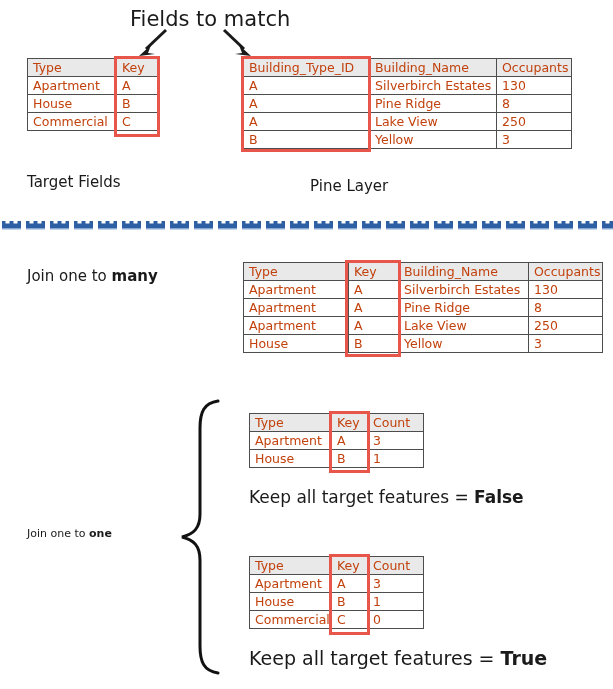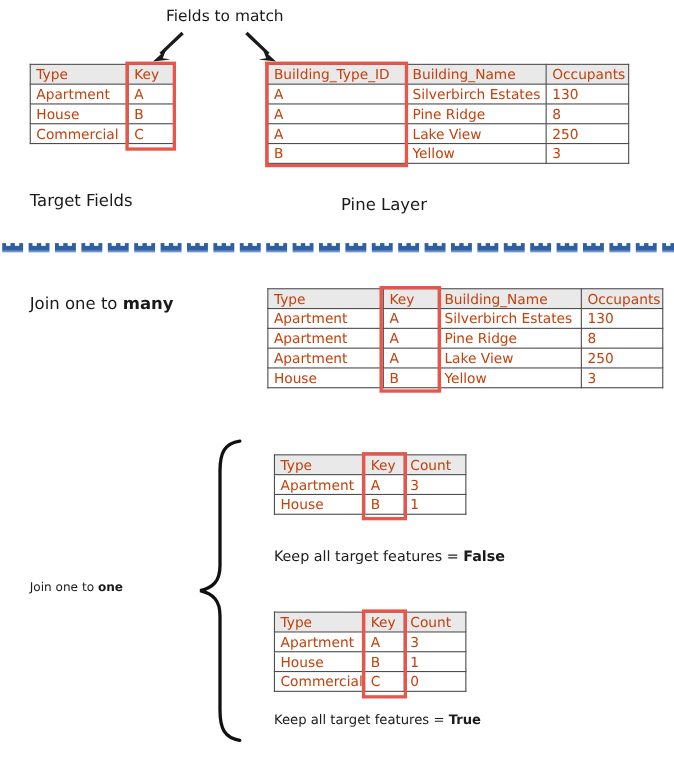--- a/index.html
+++ b/index.html
@@ -67,21 +67,21 @@
 
   
   .arrow svg { display: block; overflow: visible; }
 
   
   .brace svg { display: block; overflow: visible; }
 </style>
 </head>
 <body>
 
-<div class="abs label" style="left:151px; top:8px; font-size:14px;">Fields to match</div>
+<div class="abs label" style="left:130px; top:8px; font-size:21px;">Fields to match</div>
 
 <div class="abs arrow" style="left:136px; top:28px;">
   <svg width="36" height="30" viewBox="0 0 36 30">
     <line x1="30" y1="2" x2="10" y2="21" stroke="#1a1a1a" stroke-width="3"></line>
     <polygon points="3,28 15,17 12,25 19,26" fill="#1a1a1a"></polygon>
   </svg>
 </div>
 
 <div class="abs arrow" style="left:218px; top:28px;">
   <svg width="36" height="30" viewBox="0 0 36 30">
@@ -293,21 +293,21 @@
         <tr>
           <td>House</td>
           <td>B</td>
           <td>1</td>
         </tr>
       </tbody>
   </table>
 </div>
 <div class="abs redbox" style="left:329px; top:411px; width:41px; height:62px;"></div>
 
-<div class="abs label" style="left:249px; top:500px; font-size:13px;text-align:right;">
+<div class="abs label" style="left:249px; top:488px; font-size:17px;text-align:right;">
   <span>Keep all target features = </span><span class="bold">False</span>
 </div>
 
 <div class="abs" style="left:249px; top:556px;">
   <table class="grid" style="width:174px;">
     <colgroup>
         <col style="width:82px">
         <col style="width:36px">
         <col style="width:56px">
       </colgroup>
@@ -332,15 +332,15 @@
         <tr>
           <td>Commercial</td>
           <td>C</td>
           <td>0</td>
         </tr>
       </tbody>
   </table>
 </div>
 <div class="abs redbox" style="left:329px; top:554px; width:41px; height:81px;"></div>
 
-<div class="abs label" style="left:249px; top:648px; font-size:12px;">
+<div class="abs label" style="left:249px; top:648px; font-size:19px;">
   <span>Keep all target features = </span><span class="bold">True</span>
 </div>
 
 </body></html>

